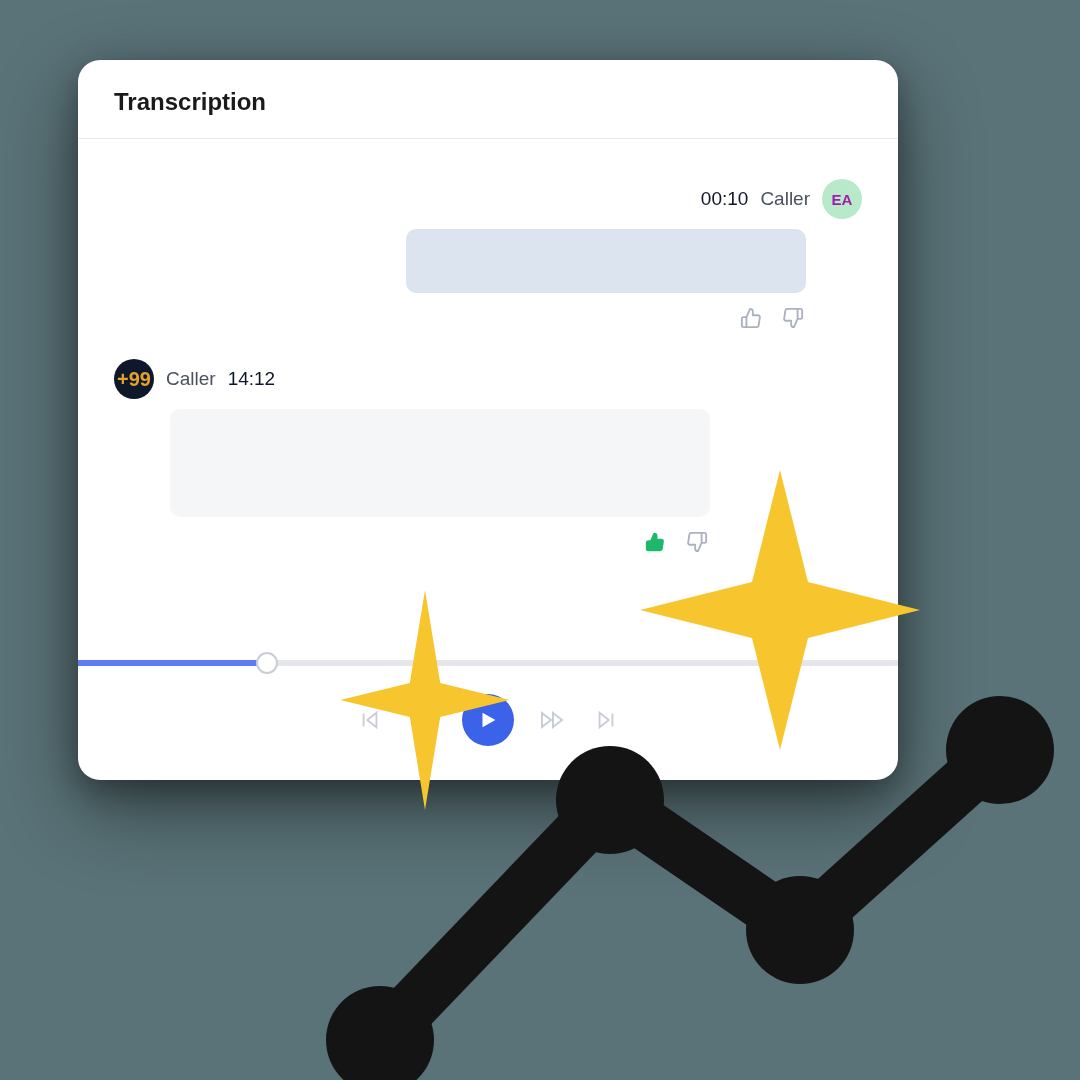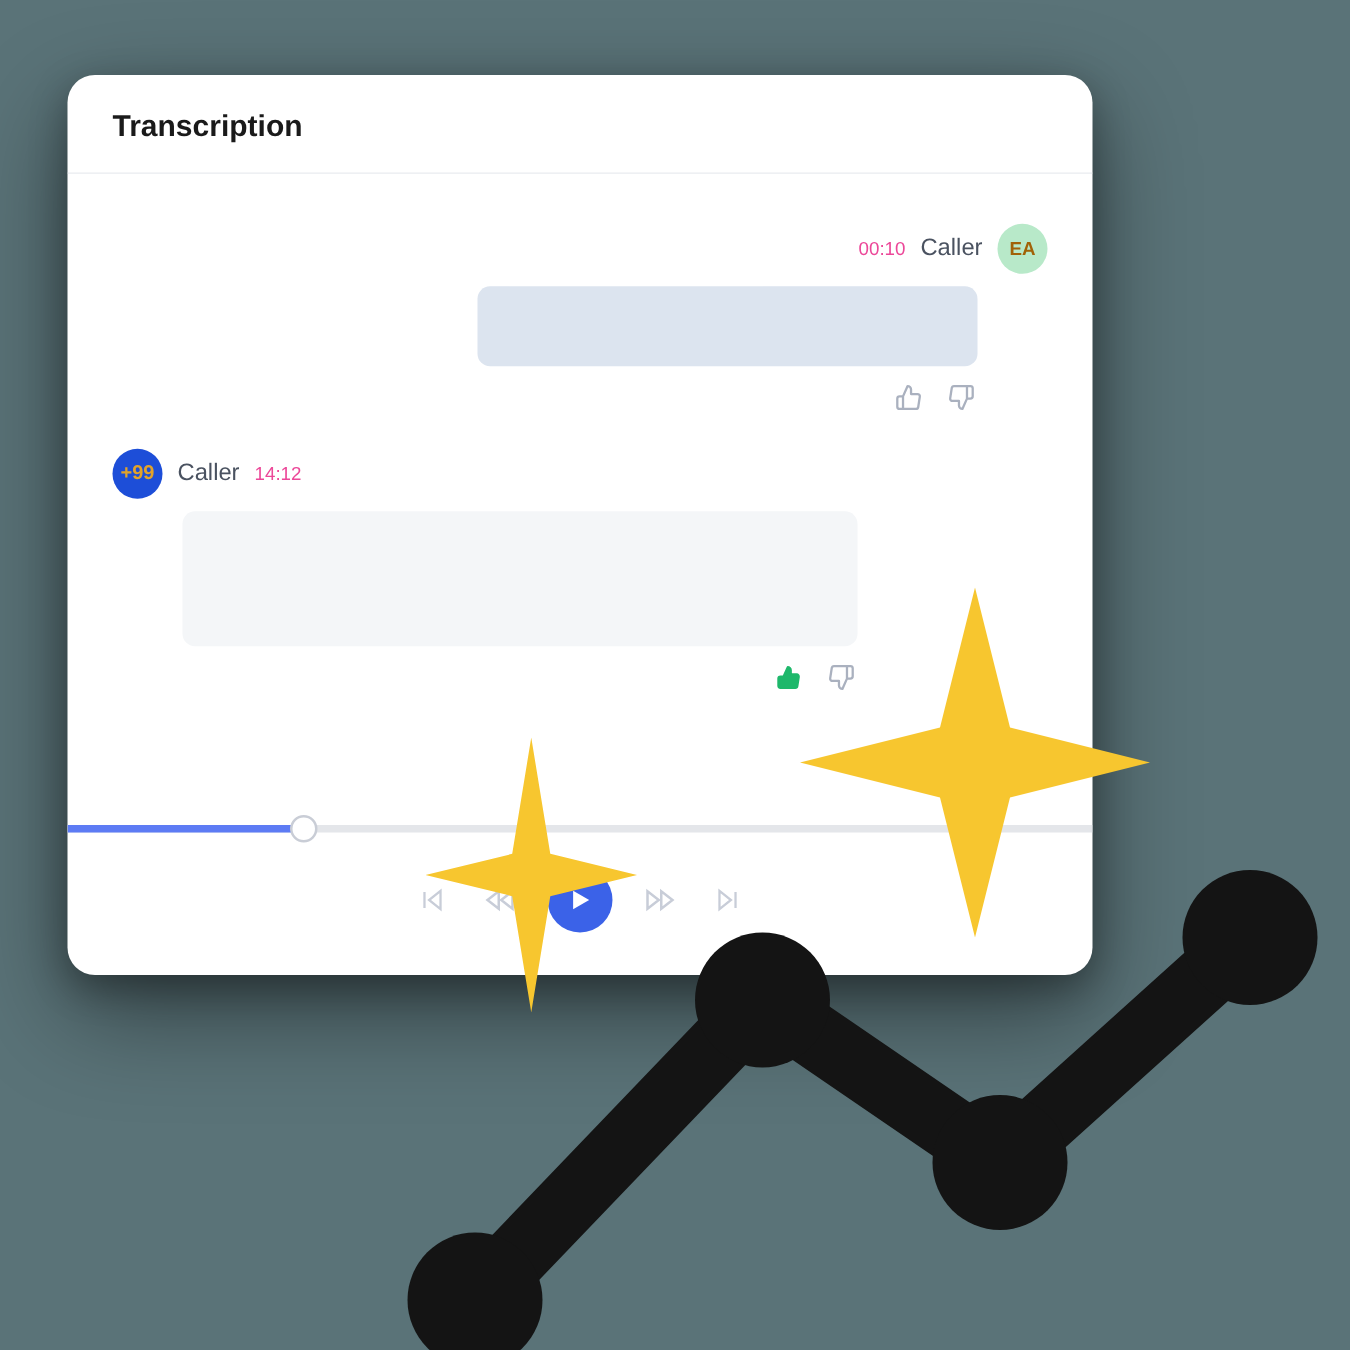--- a/index.html
+++ b/index.html
@@ -6,21 +6,21 @@
   body {
     width: 1080px;
     height: 1080px;
     background: #5a7378;
     font-family: -apple-system, BlinkMacSystemFont, 'Segoe UI', Arial, sans-serif;
     position: relative;
     overflow: hidden;
   }
   .card {
     position: absolute;
-    left: 54px;
+    left: 78px;
     top: 60px;
     width: 820px;
     height: 720px;
     background: #fff;
     border-radius: 22px;
     box-shadow: 0 30px 80px rgba(0,0,0,0.45), 0 10px 30px rgba(0,0,0,0.3);
     overflow: hidden;
   }
   .card-header {
     padding: 28px 36px 22px;
@@ -35,29 +35,29 @@
     padding: 40px 36px 10px;
   }
   .msg-row { margin-bottom: 18px; }
   .msg-meta {
     display: flex;
     align-items: center;
     gap: 12px;
     margin-bottom: 10px;
   }
   .msg-meta.right { justify-content: flex-end; }
-  .meta-time { color: #ec4899; font-size: 15px; }
+  .meta-time { color: #0f172a; font-size: 19px; }
   .meta-name { color: #4a5260; font-size: 19px; }
   .avatar {
     width: 40px; height: 40px; border-radius: 50%;
     display: flex; align-items: center; justify-content: center;
     font-size: 15px; font-weight: 600;
   }
-  .avatar.green { background: #b8e9c9; color: #a16207; text-align: right; }
-  .avatar.amber { background: #1d4ed8; color: #e2a32a; font-size: 16px; }
+  .avatar.green { background: #b8e9c9; color: #a21caf; text-align: right; }
+  .avatar.amber { background: #0f172a; color: #e2a32a; font-size: 20px; }
   .bubble {
     border-radius: 10px;
   }
   .bubble.callee {
     background: #dce4ef;
     width: 400px;
     height: 64px;
     margin-left: auto;
     margin-right: 56px;
   }

